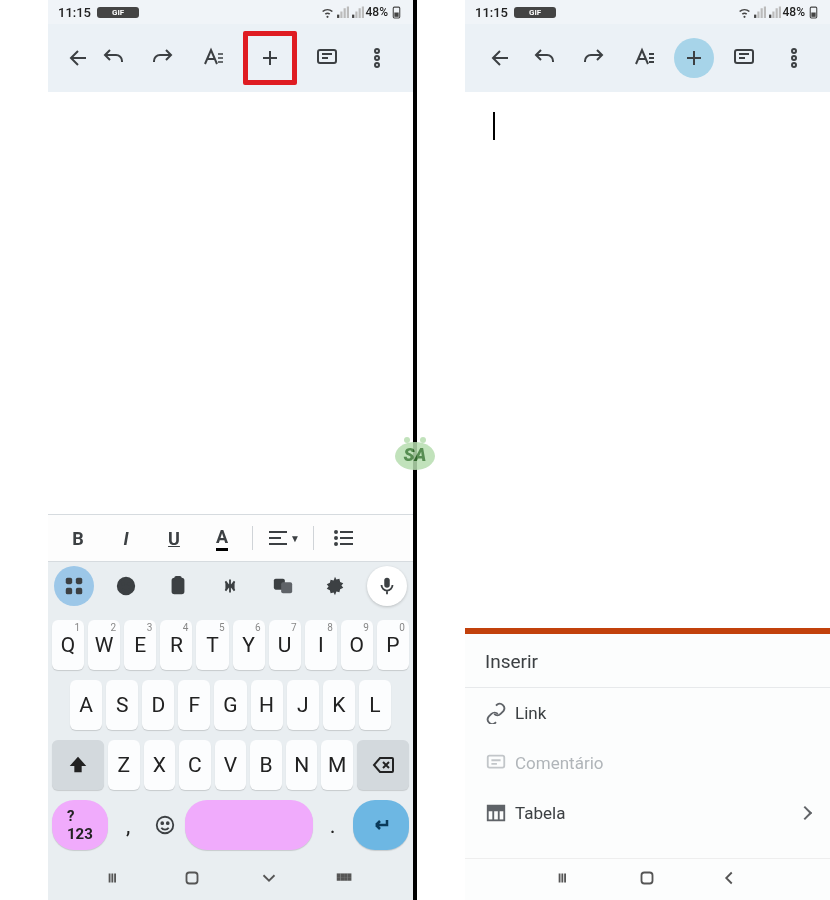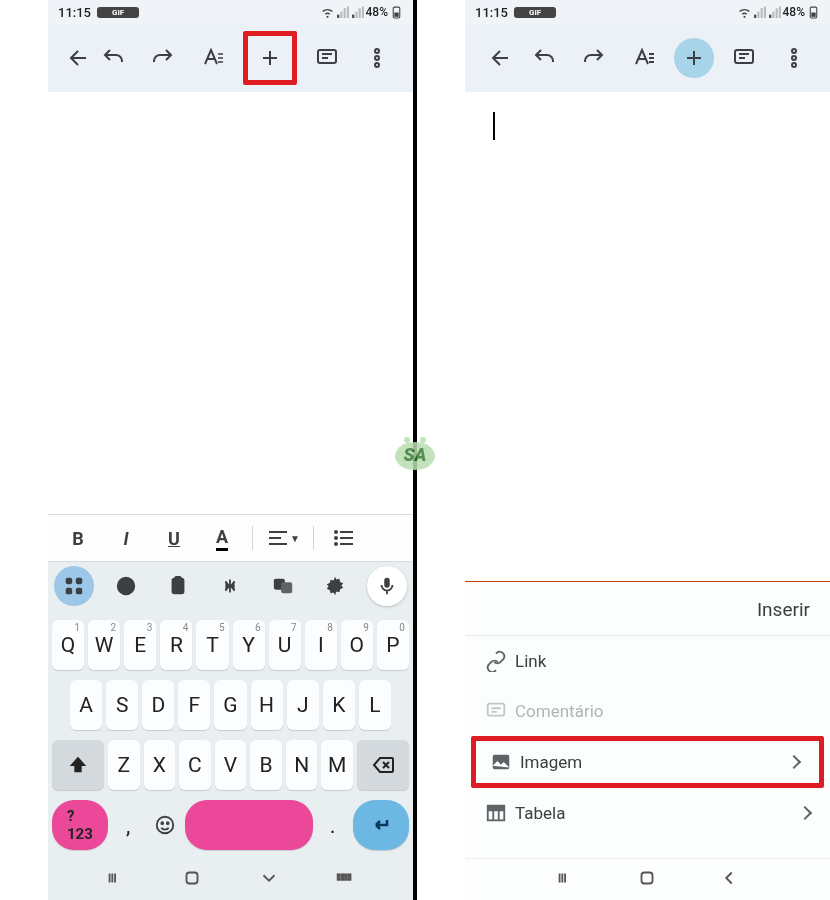--- a/index.html
+++ b/index.html
@@ -31,29 +31,29 @@
   .kbtop-btn { width:40px; height:40px; display:flex; align-items:center; justify-content:center; border-radius:50%;}
   .kbtop-btn.active { background:#9cc7e8;}
   .kbtop-btn.mic { background:#fff; box-shadow:0 1px 3px rgba(0,0,0,.2);}
   .kbtop-btn svg{ width:22px; height:22px; fill:#3c4043;}
   .keyboard { background:#e9eef1; padding:10px 4px 0 4px; flex-shrink:0;}
   .krow { display:flex; justify-content:center; gap:4px; margin-bottom:10px;}
   .key { height:50px; flex:1; background:#fcfdfe; border-radius:6px; display:flex; align-items:center; justify-content:center; font-size:21px; color:#222; position:relative; max-width:40px; box-shadow:0 1px 1px rgba(0,0,0,.15);}
   .key .sup { position:absolute; top:2px; right:4px; font-size:10px; color:#888;}
   .key.wide { max-width:52px; background:#d3d9dd;}
   .key.space { max-width:160px; flex:3; background:#d3d9dd;}
-  .key.pill { border-radius:22px; background:#ec4899; color:#222;}
+  .key.pill { border-radius:22px; background:#f0abfc; color:#222;}
   .key.enter { background:#6db7e3; border-radius:22px;}
   .key.shift svg { width:22px; height:22px; fill:#222;}
   .navbar { height:40px; display:flex; align-items:center; justify-content:space-around; padding:0 30px; background:#e9eef1;}
   .navbar svg { width:22px; height:22px; stroke:#555; fill:none; stroke-width:2;}
   .navbar2 { height:42px; display:flex; align-items:center; justify-content:space-around; padding:0 60px; background:#fcfdfd; border-top:1px solid #eee;}
   .navbar2 svg { width:22px; height:22px; stroke:#555; fill:none; stroke-width:2;}
   
-  .insert-panel { background:#fcfdfd; border-top:1px solid #c2410c; flex-shrink:0;text-align:right;}
+  .insert-panel { background:#fcfdfd; border-top:6px solid #c2410c; flex-shrink:0;}
   .insert-title { padding:16px 20px 14px 20px; font-size:19px; color:#3c4043; border-bottom:1px solid #e7e9eb;}
   .ins-item { display:flex; align-items:center; padding:14px 20px; gap:8px; position:relative;}
   .ins-item svg.icon { width:22px; height:22px; fill:#5f6368;}
   .ins-item .lbl { font-size:17px; color:#3c4043;}
   .ins-item.disabled .lbl { color:#b0b5b9;}
   .ins-item.disabled svg.icon{ fill:#c2c6c9;}
   .ins-item .chev { position:absolute; right:20px; width:10px; height:10px; border-top:2px solid #606367; border-right:2px solid #606367; transform:rotate(45deg);}
   .ins-highlight { border:5px solid #df1c22; margin:0 6px; border-radius:2px; padding:10px 14px;}
   .watermark { position:absolute; left:50%; top:50%; transform:translate(-50%,-50%); width:44px; height:44px; z-index:50; opacity:.85;}
 </style>
@@ -389,28 +389,20 @@
     </div>
 
     <div class="ins-item disabled">
       <svg class="icon" viewBox="0 0 24 24">
           <rect x="3" y="4" width="18" height="13" rx="2" fill="none" stroke="#c2c6c9" stroke-width="2"></rect>
           <path d="M7 9h10M7 13h6" stroke="#c2c6c9" stroke-width="2"></path>
         </svg>
       <span class="lbl">Comentário</span>
     </div>
 
-    <div class="ins-item ins-highlight">
-      <svg class="icon" viewBox="0 0 24 24">
-          <rect x="3" y="4" width="18" height="16" rx="2"></rect>
-          <path d="M3 16l5-5 4 4 3-3 6 6" fill="#fff"></path>
-        </svg>
-      <span class="lbl">Imagem</span>
-      <span class="chev"></span>
-    </div>
 
     <div class="ins-item">
       <svg class="icon" viewBox="0 0 24 24">
           <rect x="3" y="4" width="18" height="16" fill="none" stroke="#5f6368" stroke-width="2"></rect>
           <path d="M3 9h18M9 4v16M15 4v16" stroke="#5f6368" stroke-width="2"></path>
           <rect x="3" y="4" width="18" height="5"></rect>
         </svg>
       <span class="lbl">Tabela</span>
       <span class="chev"></span>
     </div>

